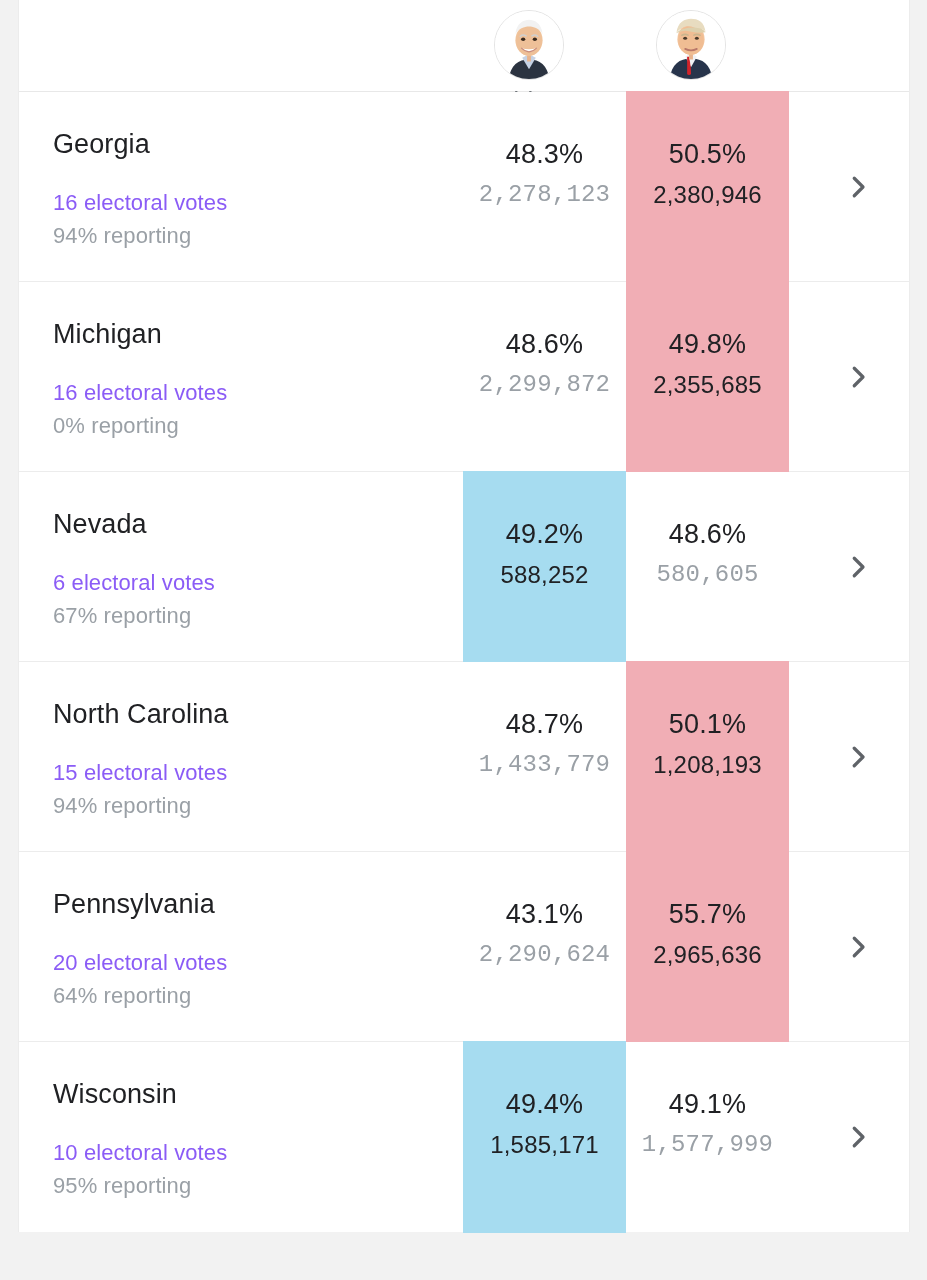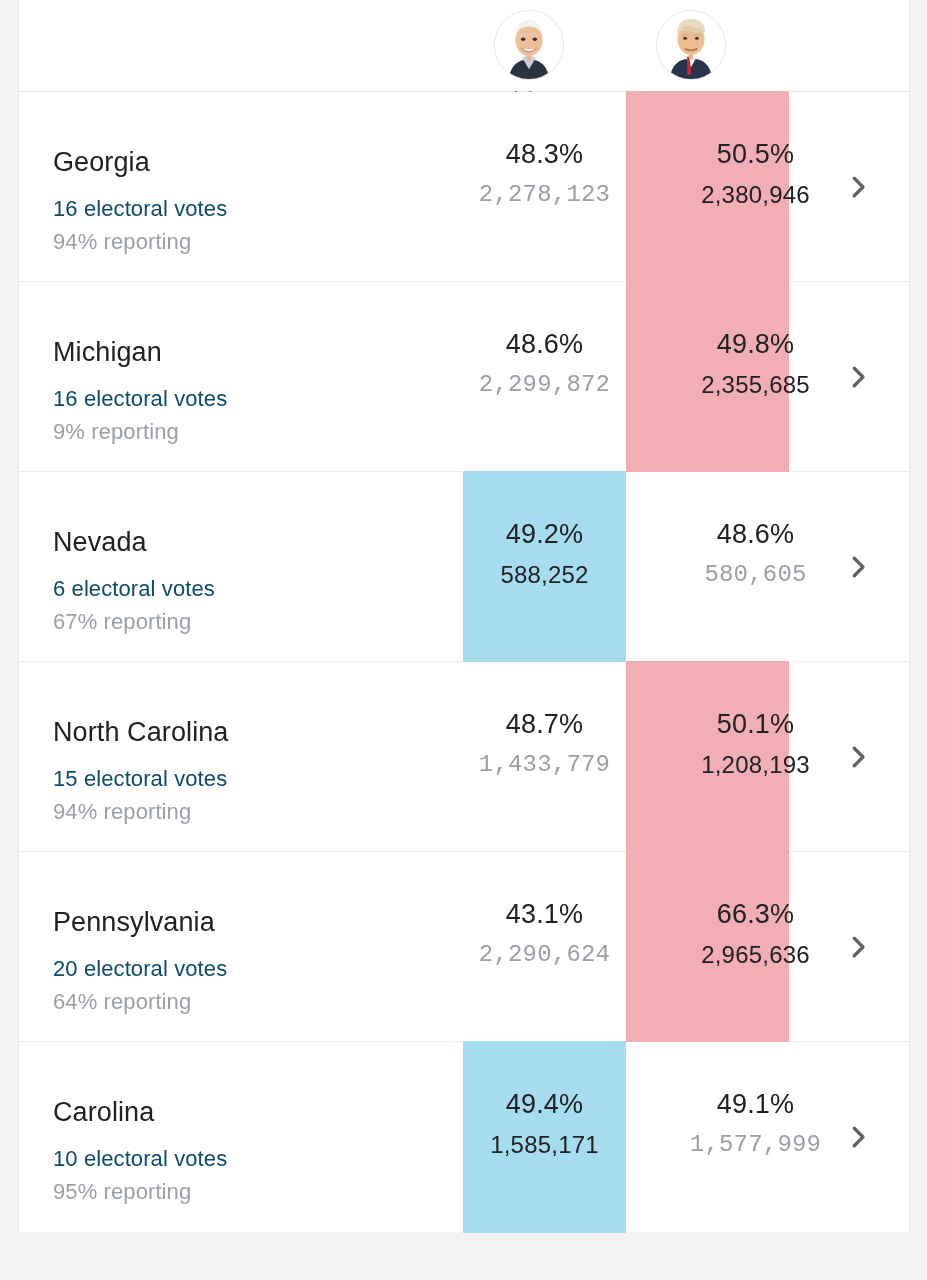--- a/index.html
+++ b/index.html
@@ -90,52 +90,52 @@
     bottom: -1px;
     width: 163px;
     z-index: 0;
   }
   .band-biden { left: 444px; }
   .band-trump { left: 607px; }
 
   .state-block {
     position: absolute;
     left: 34px;
-    top: 52px;
+    top: 34px;
     z-index: 1;
   }
   .state-name {
     font-size: 27px;
     color: #202124;
     line-height: 36px;
     letter-spacing: .1px;
   }
   .state-ev {
     font-size: 22px;
-    color: #0c4a6e;
+    color: #8b5cf6;
     line-height: 33px;
-    margin-top: 12px;
+    margin-top: 24px;
     letter-spacing: .1px;
   }
   .state-reporting {
     font-size: 22px;
     color: #9aa0a6;
     line-height: 33px;
     letter-spacing: .1px;
   }
 
   .result {
     position: absolute;
     top: 44px;
     width: 163px;
     text-align: center;
     z-index: 1;
   }
   .result-biden { left: 444px; }
-  .result-trump { left: 607px; padding-left: 48px; }
+  .result-trump { left: 607px; }
 
   .pct {
     font-size: 27px;
     color: #202124;
     line-height: 36px;
     letter-spacing: .2px;
   }
   .votes {
     font-size: 24px;
     line-height: 34px;
@@ -233,21 +233,21 @@
       </svg>
     </div>
   </div>
 
   <div class="row">
     <div class="band band-trump" style="background: rgb(241, 174, 181);"></div>
 
     <div class="state-block">
       <div class="state-name">Michigan</div>
       <div class="state-ev">16 electoral votes</div>
-      <div class="state-reporting">9% reporting</div>
+      <div class="state-reporting">0% reporting</div>
     </div>
 
     <div class="result result-biden">
       <div class="pct">48.6%</div>
       <div class="votes trail">2,299,872</div>
     </div>
 
     <div class="result result-trump">
       <div class="pct">49.8%</div>
       <div class="votes lead">2,355,685</div>
@@ -320,36 +320,36 @@
       <div class="state-ev">20 electoral votes</div>
       <div class="state-reporting">64% reporting</div>
     </div>
 
     <div class="result result-biden">
       <div class="pct">43.1%</div>
       <div class="votes trail">2,290,624</div>
     </div>
 
     <div class="result result-trump">
-      <div class="pct">66.3%</div>
+      <div class="pct">55.7%</div>
       <div class="votes lead">2,965,636</div>
     </div>
 
     <div class="chevron">
       <svg viewBox="0 0 24 24" xmlns="http://www.w3.org/2000/svg">
         <path d="M9 5 L16 12 L9 19" fill="none" stroke="#5f6368" stroke-width="2.6" stroke-linecap="round" stroke-linejoin="round"></path>
       </svg>
     </div>
   </div>
 
   <div class="row">
     <div class="band band-biden" style="background: rgb(166, 220, 240);"></div>
 
     <div class="state-block">
-      <div class="state-name">Carolina</div>
+      <div class="state-name">Wisconsin</div>
       <div class="state-ev">10 electoral votes</div>
       <div class="state-reporting">95% reporting</div>
     </div>
 
     <div class="result result-biden">
       <div class="pct">49.4%</div>
       <div class="votes lead">1,585,171</div>
     </div>
 
     <div class="result result-trump">

